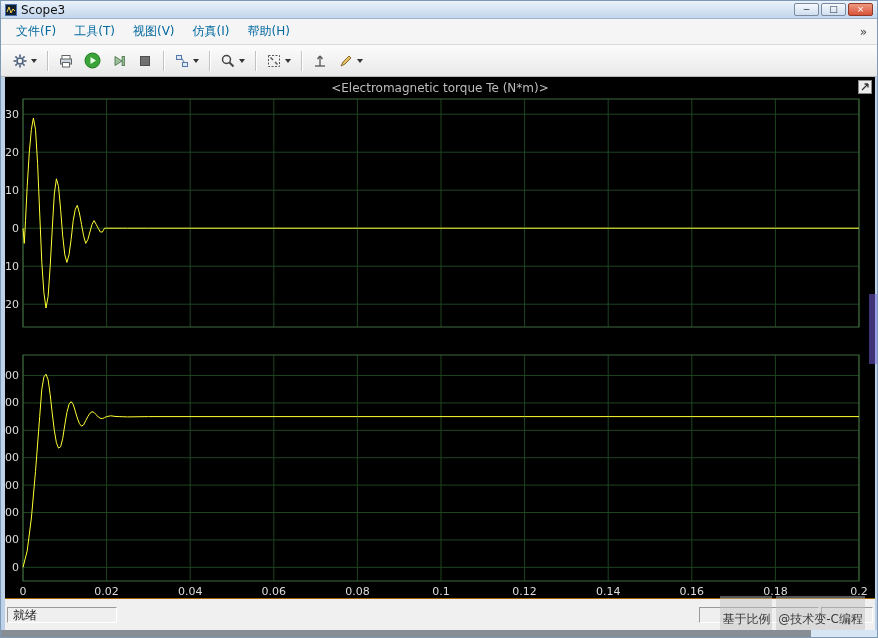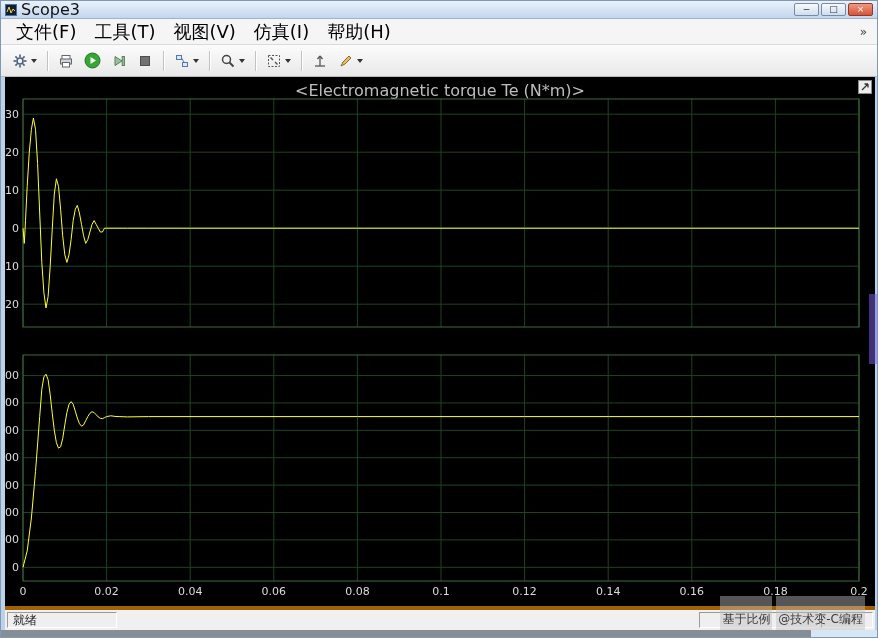--- a/index.html
+++ b/index.html
@@ -4,56 +4,56 @@
 <style>
   * { box-sizing: border-box; }
   body { margin: 0; background: #ffffff; font-family: "DejaVu Sans", "Liberation Sans", sans-serif; }
   .window { position: relative; width: 878px; height: 638px; background: #bdd1e8; overflow: hidden;
             border: 1px solid #7f98b5; }
 
   
   .titlebar { position: absolute; top: 0; left: 0; right: 0; height: 18px;
               background: linear-gradient(#eaf2fb, #c2d6ec); border-bottom: 1px solid #9fb4cc;
               display: flex; align-items: center; padding: 0 4px; }
-  .title-text { font-size: 16px; color: #111; margin-left: 4px; line-height: 16px; text-align: right; }
+  .title-text { font-size: 12px; color: #111; margin-left: 4px; line-height: 16px; text-align: right; }
   .win-buttons { margin-left: auto; display: flex; gap: 2px; }
   .win-btn { width: 25px; height: 13px; border: 1px solid #7a8aa0; border-radius: 2px;
              background: linear-gradient(#f6fafd, #cfdeee); font-size: 9px; line-height: 11px;
              text-align: center; color: #234; }
   .win-btn.close { background: linear-gradient(#f0987f, #d6533a); color: #fff; border-color: #8d3a28; }
 
   
   .menubar { position: absolute; top: 18px; left: 0; right: 0; height: 26px; background: #f5f5f5;
              border-bottom: 1px solid #dadada; display: flex; align-items: center; padding: 0 6px; }
-  .menu-item { font-size: 18px; color: #000000; padding: 4px 9px; }
+  .menu-item { font-size: 12px; color: #0369a1; padding: 4px 9px; }
   .menu-overflow { margin-left: auto; font-size: 12px; color: #444; padding-right: 4px; }
 
   
   .toolbar { position: absolute; top: 44px; left: 0; right: 0; height: 32px;
              background: linear-gradient(#fcfcfc, #e8e8e8); border-bottom: 1px solid #b9b9b9;
              display: flex; align-items: center; padding: 0 6px; }
   .tb-btn { display: flex; align-items: center; padding: 3px 3px; margin: 0 1px; border: 1px solid transparent; border-radius: 2px; }
   .tb-sep { width: 1px; height: 20px; background: #c2c2c2; box-shadow: 1px 0 0 #ffffff; margin: 0 5px; }
   .caret { width: 0; height: 0; border-left: 3px solid transparent; border-right: 3px solid transparent;
            border-top: 4px solid #333; margin-left: 3px; }
 
   
   .canvas { position: absolute; top: 76px; left: 4px; width: 870px; height: 534px; background: #000; }
   .scope-title { position: absolute; top: 4px; left: 0; right: 0; text-align: center;
-                 font-size: 16px; color: #bdbdbd; }
+                 font-size: 12px; color: #bdbdbd; }
   .dock-btn { position: absolute; top: 3px; right: 3px; width: 14px; height: 14px;
               background: #ededed; border: 1px solid #8a8a8a; display: flex; align-items: center; justify-content: center; }
   svg.plot { position: absolute; left: 0; }
   #plot0 { top: 18px; }
   #plot1 { top: 272px; }
   svg text { font-family: "DejaVu Sans", sans-serif; }
 
   
-  .statusbar { position: absolute; left: 4px; bottom: 7px; width: 870px; height: 24px; background: #f0f0f0;
-               border-top: 4px solid #a16207; display: flex; align-items: center; font-size: 12px; color: #222; }
+  .statusbar { position: absolute; left: 4px; bottom: 7px; width: 870px; height: 32px; background: #f0f0f0;
+               border-top: 1px solid #a16207; display: flex; align-items: center; font-size: 12px; color: #222; }
   .status-cell { height: 16px; border: 1px solid; border-color: #9a9a9a #ffffff #ffffff #9a9a9a;
                  background: #efefef; line-height: 14px; padding: 0 5px; }
   .status-ready { width: 110px; margin-left: 2px; }
   .status-spacer { flex: 1; }
   .status-panel-1 { width: 120px; margin-right: 2px; }
   .status-panel-2 { width: 52px; margin-right: 2px; }
   .watermark { position: absolute; right: 10px; bottom: 2px; font-size: 12px; color: #3a3a3a; white-space: nowrap; }
   .watermark span { background: rgba(190,190,190,0.45); padding: 16px 2px; }
 
   

